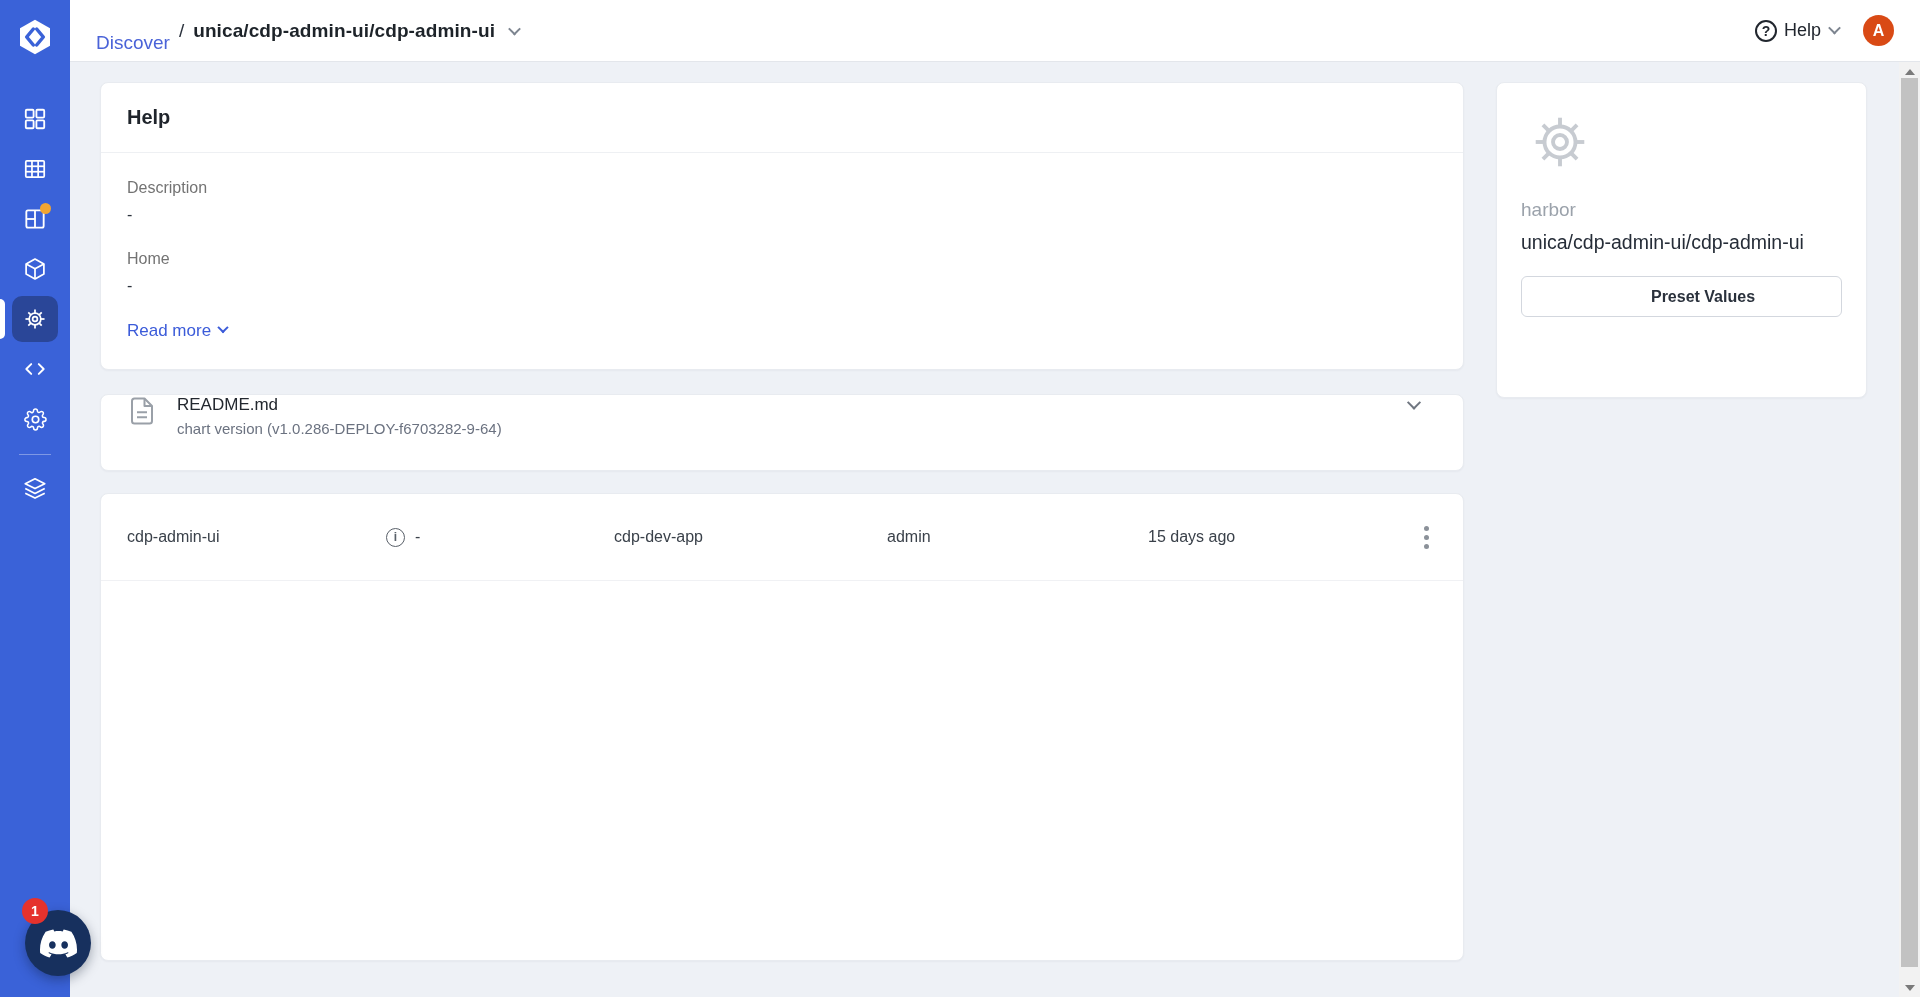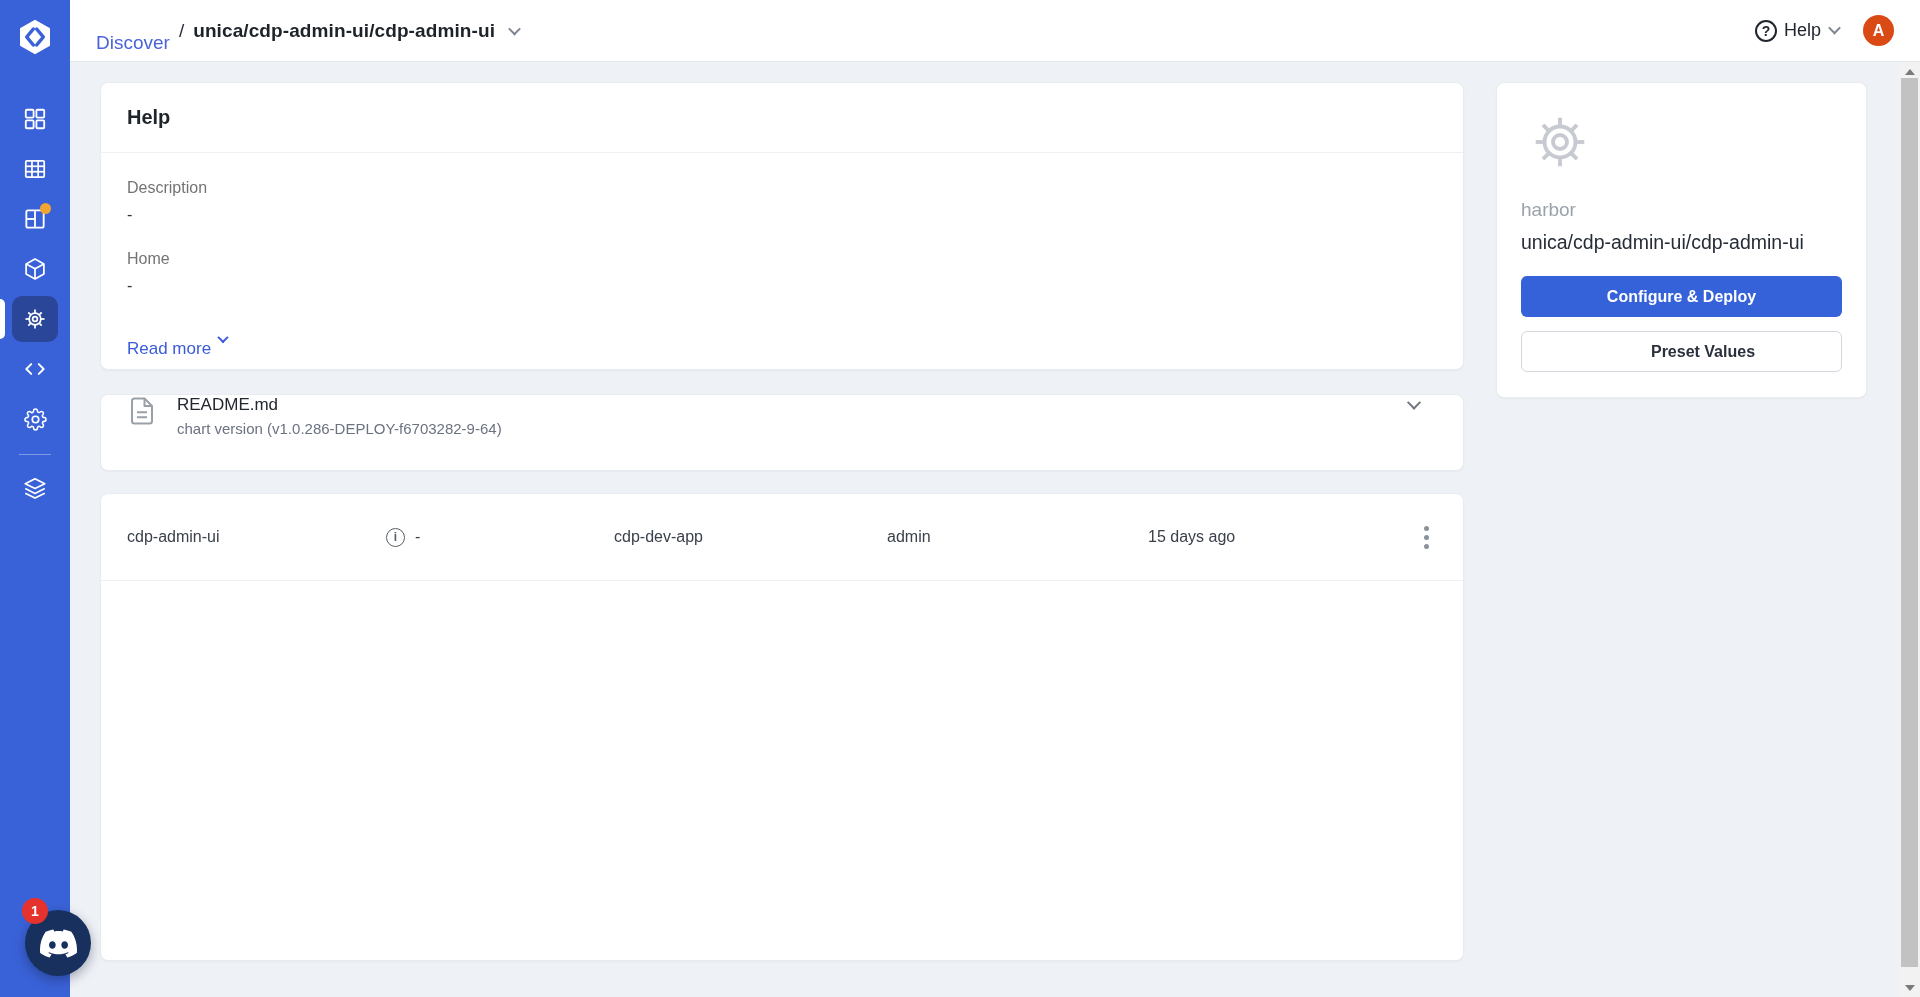--- a/index.html
+++ b/index.html
@@ -38,21 +38,21 @@
 
   
   .card { position:absolute; background:#fff; border:1px solid #e8ebf0; border-radius:8px; box-shadow:0 1px 2px rgba(21,30,51,0.04); }
 
   .card-about { left:100px; top:82px; width:1364px; height:288px; }
   .card-title-row { height:70px; display:flex; align-items:center; padding:0 26px; border-bottom:1px solid #eef0f3; }
   .card-title { font-size:20px; font-weight:600; color:#1f242b; }
   .about-body { padding:26px 26px 0 26px; }
   .field-label { font-size:16px; color:#737373; margin-bottom:9px; }
   .field-value { font-size:16px; color:#2b323c; margin-bottom:26px; }
-  .read-more { display:inline-flex; font-size:17px; color:#3b5bd9; cursor:pointer; margin-top:18px; }
+  .read-more { display:inline-flex; align-items:center; font-size:17px; color:#3b5bd9; cursor:pointer; margin-top:0; }
   .read-more .chev { border-color:#3b5bd9; width:8px; height:8px; margin-left:8px; margin-top:-4px; }
 
   .card-readme { left:100px; top:394px; width:1364px; height:77px; display:flex; align-items:flex-start; padding:0 44px 0 26px; cursor:pointer; }
   .readme-icon { margin-right:20px; display:flex; }
   .readme-title { font-size:17px; color:#23282f; margin-bottom:5px; }
   .readme-sub { font-size:15px; color:#6b7280; }
   .readme-chev { margin-left:auto; }
   .readme-chev .chev { width:10px; height:10px; border-color:#6f7680; }
 
   .card-deploy { left:100px; top:493px; width:1364px; height:468px; }
@@ -249,21 +249,20 @@
       <line x1="6" y1="12" x2="2.6" y2="12"></line>
         <line x1="18" y1="12" x2="21.4" y2="12"></line>
       <line x1="7.8" y1="7.8" x2="5.4" y2="5.4"></line>
         <line x1="16.2" y1="7.8" x2="18.6" y2="5.4"></line>
       <line x1="7.8" y1="16.2" x2="5.4" y2="18.6"></line>
         <line x1="16.2" y1="16.2" x2="18.6" y2="18.6"></line>
     </svg>
   </div>
   <div class="chart-repo">harbor</div>
   <div class="chart-name">unica/cdp-admin-ui/cdp-admin-ui</div>
-  <div class="btn btn-primary">Configure &amp; Deploy</div>
   <div class="btn btn-secondary">Preset Values</div>
 </div>
 
 <div class="chat-btn">
   <svg width="37" height="37" viewBox="0 0 24 24">
     <path fill="#ffffff" d="M20.317 4.3698a19.7913 19.7913 0 00-4.8851-1.5152.0741.0741 0 00-.0785.0371c-.211.3753-.4447.8648-.6083 1.2495-1.8447-.2762-3.68-.2762-5.4868 0-.1636-.3933-.4058-.8742-.6177-1.2495a.077.077 0 00-.0785-.037 19.7363 19.7363 0 00-4.8852 1.515.0699.0699 0 00-.0321.0277C.5334 9.0458-.319 13.5799.0992 18.0578a.0824.0824 0 00.0312.0561c2.0528 1.5076 4.0413 2.4228 5.9929 3.0294a.0777.0777 0 00.0842-.0276c.4616-.6304.8731-1.2952 1.226-1.9942a.076.076 0 00-.0416-.1057c-.6528-.2476-1.2743-.5495-1.8722-.8923a.077.077 0 01-.0076-.1277c.1258-.0943.2517-.1923.3718-.2914a.0743.0743 0 01.0776-.0105c3.9278 1.7933 8.18 1.7933 12.0614 0a.0739.0739 0 01.0785.0095c.1202.099.246.1981.3728.2924a.077.077 0 01-.0066.1276 12.2986 12.2986 0 01-1.873.8914.0766.0766 0 00-.0407.1067c.3604.698.7719 1.3628 1.225 1.9932a.076.076 0 00.0842.0286c1.961-.6067 3.9495-1.5219 6.0023-3.0294a.077.077 0 00.0313-.0552c.5004-5.177-.8382-9.6739-3.5485-13.6604a.061.061 0 00-.0312-.0286zM8.02 15.3312c-1.1825 0-2.1569-1.0857-2.1569-2.419 0-1.3332.9555-2.4189 2.157-2.4189 1.2108 0 2.1757 1.0952 2.1568 2.419 0 1.3332-.9555 2.4189-2.1569 2.4189zm7.9748 0c-1.1825 0-2.1569-1.0857-2.1569-2.419 0-1.3332.9554-2.4189 2.1569-2.4189 1.2108 0 2.1757 1.0952 2.1568 2.419 0 1.3332-.946 2.4189-2.1568 2.4189z"></path>
   </svg>
   <span class="chat-badge">1</span>
 </div>
 

